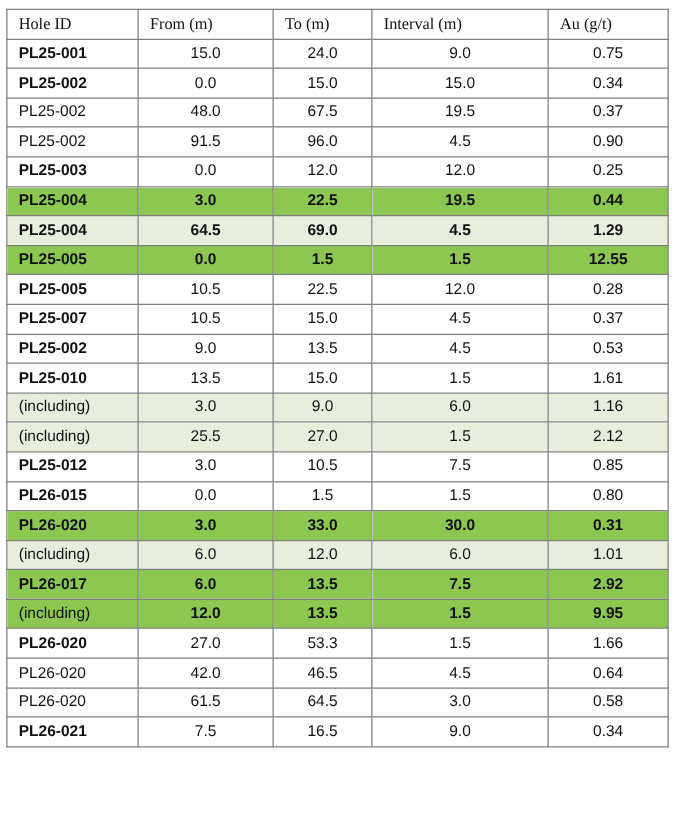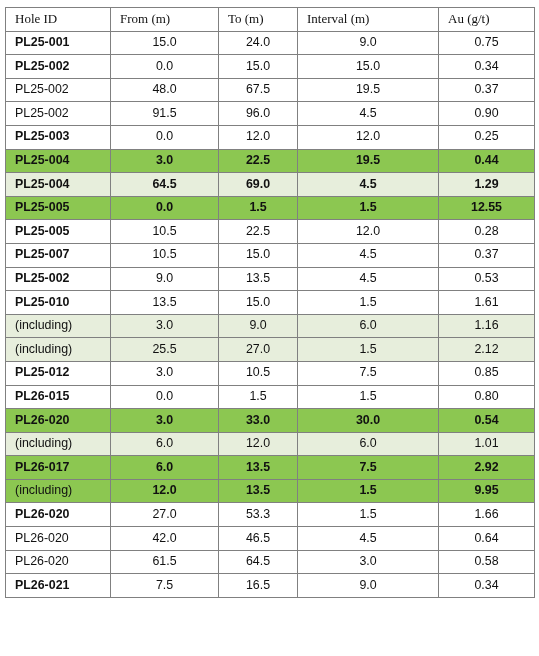--- a/index.html
+++ b/index.html
@@ -193,21 +193,21 @@
           <td class="col-num n">0.0</td>
           <td class="col-num n">1.5</td>
           <td class="col-num n">1.5</td>
           <td class="col-num n">0.80</td>
         </tr>
         <tr class="hl-strong">
           <td class="col-hole b">PL26-020</td>
           <td class="col-num b">3.0</td>
           <td class="col-num b">33.0</td>
           <td class="col-num b">30.0</td>
-          <td class="col-num b">0.54</td>
+          <td class="col-num b">0.31</td>
         </tr>
         <tr class="hl-light">
           <td class="col-hole n">(including)</td>
           <td class="col-num n">6.0</td>
           <td class="col-num n">12.0</td>
           <td class="col-num n">6.0</td>
           <td class="col-num n">1.01</td>
         </tr>
         <tr class="hl-strong">
           <td class="col-hole b">PL26-017</td>

